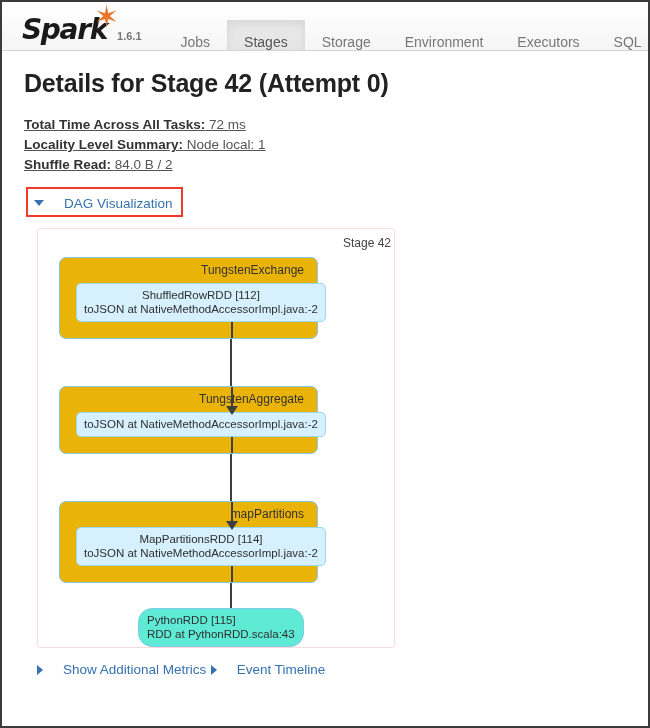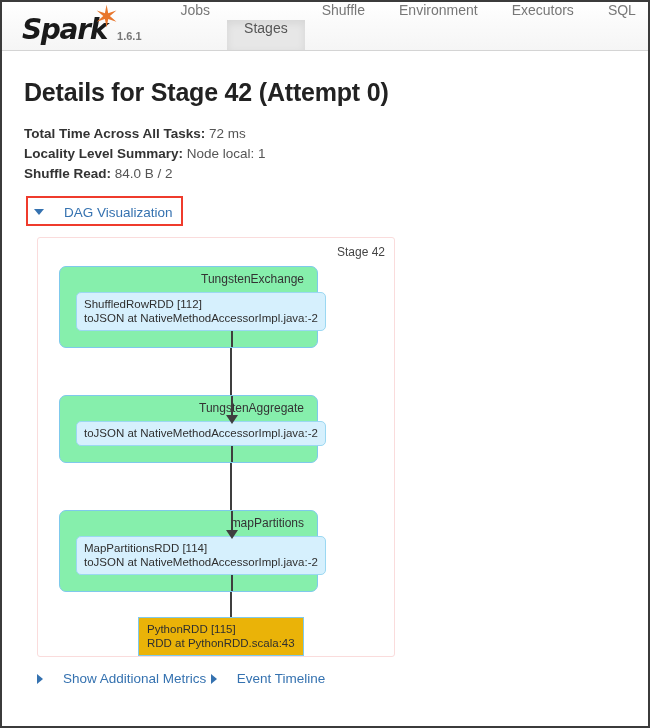--- a/index.html
+++ b/index.html
@@ -74,21 +74,21 @@
     font-style: normal;
     letter-spacing: 0;
   }
   .nav-tabs {
     display: flex;
     align-items: stretch;
     margin-left: 22px;
   }
   .nav-tab {
     display: flex;
-    align-items: flex-start;
+    align-items: flex-end;
     padding: 0 17px;
     font-size: 14px;
     color: #777777;
     cursor: pointer;
     background: transparent;
     white-space: nowrap;
   }
   .nav-tab.active {
     background: #e7e7e7;
     color: #555555;
@@ -97,33 +97,33 @@
   }
 
   
   .content {
     padding: 18px 22px 0 22px;
   }
   .page-title {
     font-size: 25px;
     font-weight: bold;
     color: #222222;
-    margin: 9px 0 17px 0;
+    margin: 0 0 17px 0;
     letter-spacing: -0.2px;
   }
   .summary {
     font-size: 13.5px;
     line-height: 20px;
     color: #555555;
   }
   .summary .lbl {
     font-weight: bold;
     color: #333333;
   }
-  .summary-row { white-space: nowrap; }
+  .summary-row { white-space: nowrap; text-decoration: underline; }
 
   
   .toggle-link {
     display: inline-flex;
     align-items: center;
     font-size: 13.5px;
     color: #3572b0;
     cursor: pointer;
     white-space: nowrap;
     gap: 15px;
@@ -157,34 +157,34 @@
     width: 358px;
     height: 420px;
     box-sizing: border-box;
     border: 1px solid #fadcdc;
     border-radius: 3px;
     background: #ffffff;
     position: relative;
   }
   .stage-label {
     position: absolute;
-    right: 9px;
+    right: 3px;
     top: 7px;
     font-size: 12px;
     color: #444444;
   }
   .dag-stack {
     position: absolute;
     left: 21px;
     top: 28px;
     width: 316px;
   }
   .dag-node {
     position: relative;
-    background: #86efac;
+    background: #eab308;
     border: 1px solid #7fc9ec;
     border-radius: 7px;
     width: 259px;
     box-sizing: border-box;
     padding: 5px 13px 16px 9px;
   }
   .dag-node-label {
     text-align: right;
     font-size: 12px;
     color: #333333;
@@ -193,20 +193,21 @@
   .rdd-box {
     background: #d6f0fd;
     border: 1px solid #9bd8f2;
     border-radius: 5px;
     padding: 4px 7px 5px 7px;
     font-size: 11.5px;
     line-height: 14px;
     color: #2f2f2f;
     display: inline-block;
     margin-left: 7px;
+    text-align: center;
   }
   .rdd-line { white-space: nowrap; }
   .connector {
     position: relative;
     height: 47px;
     width: 316px;
   }
   .connector .line {
     position: absolute;
     left: 171px;
@@ -243,23 +244,23 @@
   .node-tail-line {
     position: absolute;
     left: 171px;
     width: 2px;
     background: #3f3f3f;
   }
   .final-node {
     position: absolute;
     left: 100px;
     top: 379px;
-    background: #eab308;
+    background: #5eead4;
     border: 1px solid #7fc9ec;
-    border-radius: 0;
+    border-radius: 14px;
     padding: 4px 8px 5px 8px;
     font-size: 11.5px;
     line-height: 14px;
     color: #2f2f2f;
   }
 
   
   .footer-links {
     margin: 13px 0 0 13px;
   }
@@ -280,21 +281,21 @@
     </div>
 
     <div class="nav-tabs">
       <div class="nav-tab">
         <span>Jobs</span>
       </div>
       <div class="nav-tab active">
         <span>Stages</span>
       </div>
       <div class="nav-tab">
-        <span>Shuffle</span>
+        <span>Storage</span>
       </div>
       <div class="nav-tab">
         <span>Environment</span>
       </div>
       <div class="nav-tab">
         <span>Executors</span>
       </div>
       <div class="nav-tab">
         <span>SQL</span>
       </div>

